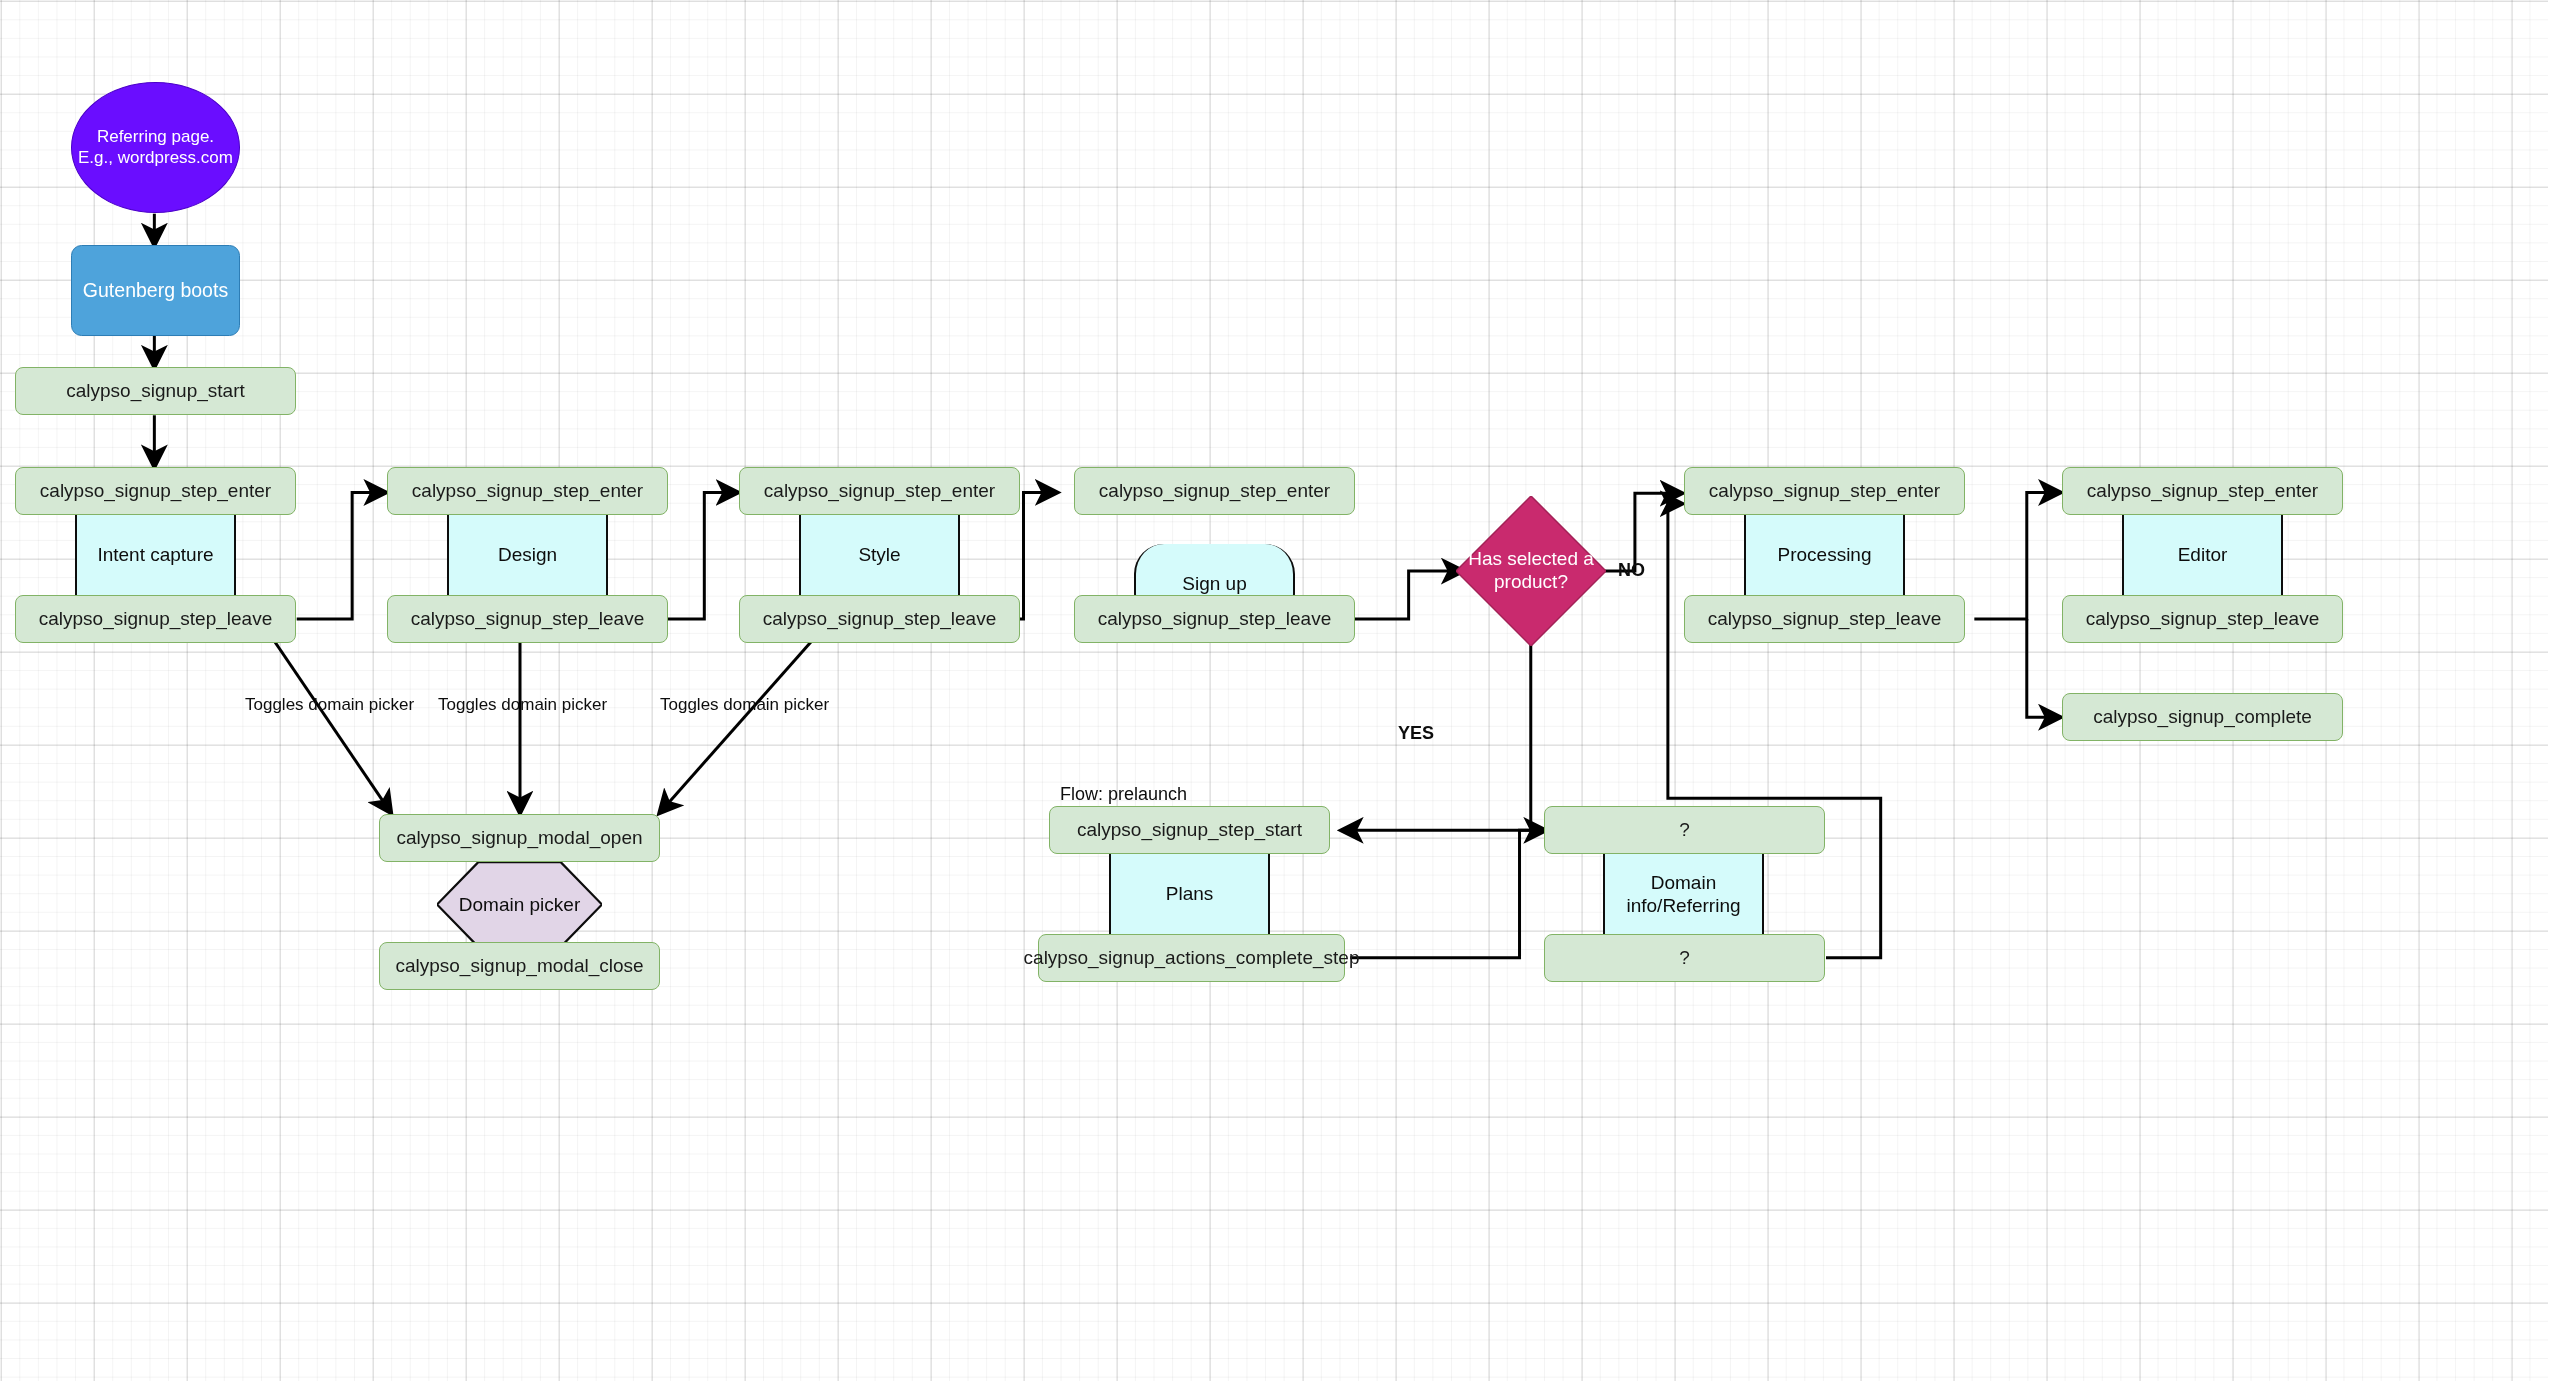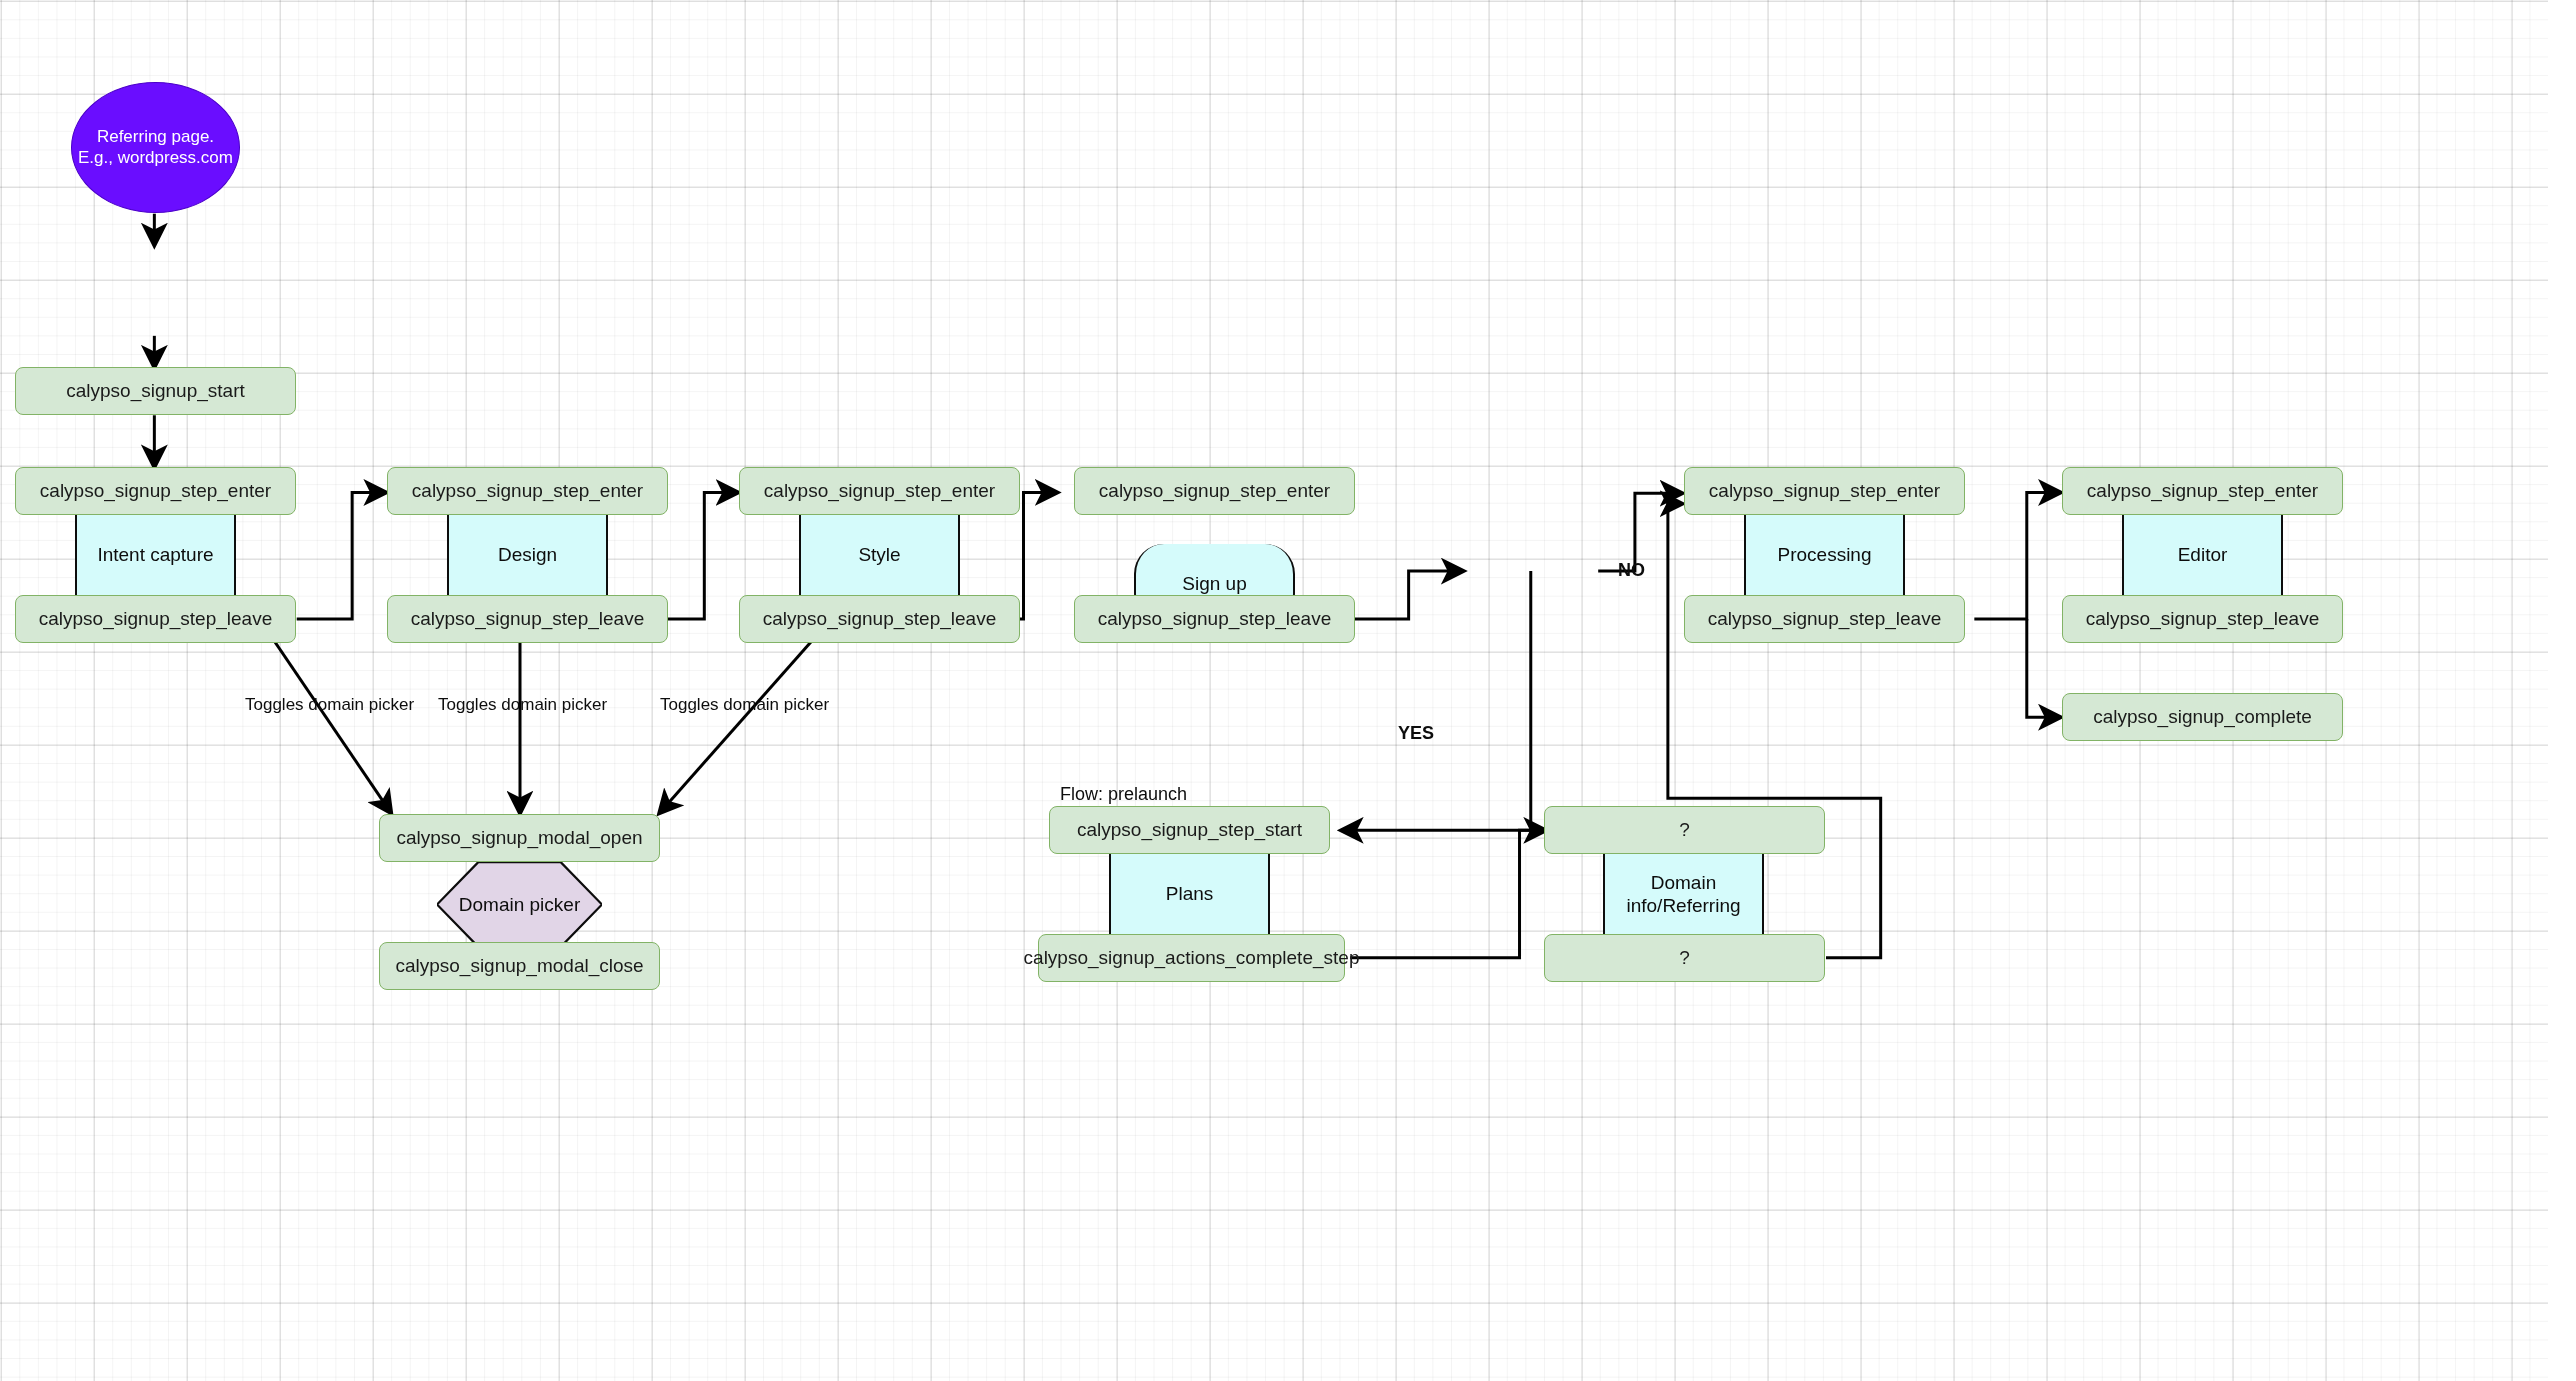--- a/index.html
+++ b/index.html
@@ -165,20 +165,23 @@
       <path d="M 1128,805 L 880,1085" marker-start="url(#arrow)" marker-end="url(#arrow)"></path>
 
     </g>
   </svg>
 
   <div class="node ellipse" style="left:71px; top:82px; width:169px; height:131px; flex-direction:column;">
     <span>Referring page.</span>
     <span>E.g., wordpress.com</span>
   </div>
 
+  <div class="node bluebox" style="left:71px; top:245px; width:169px; height:91px;">
+    <span>Gutenberg boots</span>
+  </div>
 
   <div class="node evt" style="left:15px; top:367px; width:281px; height:48px;">
     <span>calypso_signup_start</span>
   </div>
 
   <div class="node evt" style="left:15px; top:467px; width:281px; height:48px;">
     <span>calypso_signup_step_enter</span>
   </div>
   <div class="node page" style="left:75px; top:515px; width:161px; height:80px;">
     <span>Intent capture</span>
@@ -210,20 +213,31 @@
   <div class="node evt" style="left:1074px; top:467px; width:281px; height:48px;">
     <span>calypso_signup_step_enter</span>
   </div>
   <div class="node page" style="left:1134px; top:544px; width:161px; height:80px;border-radius:30px;">
     <span>Sign up</span>
   </div>
   <div class="node evt" style="left:1074px; top:595px; width:281px; height:48px;">
     <span>calypso_signup_step_leave</span>
   </div>
 
+  <div class="diamondwrap" style="left:1456px; top:496px; width:150px; height:150px;">
+    <svg width="150" height="150" viewBox="0 0 200 200" xmlns="http://www.w3.org/2000/svg">
+      <polygon points="100,0 200,100 100,200 0,100" fill="#c92a6e" stroke="#a32257" stroke-width="2"></polygon>
+    </svg>
+    <div class="diamondlabel">
+      <div>
+        <div>Has selected a</div>
+        <div>product?</div>
+      </div>
+    </div>
+  </div>
 
   <div class="node evt" style="left:1684px; top:467px; width:281px; height:48px;">
     <span>calypso_signup_step_enter</span>
   </div>
   <div class="node page" style="left:1744px; top:515px; width:161px; height:80px;">
     <span>Processing</span>
   </div>
   <div class="node evt" style="left:1684px; top:595px; width:281px; height:48px;">
     <span>calypso_signup_step_leave</span>
   </div>

